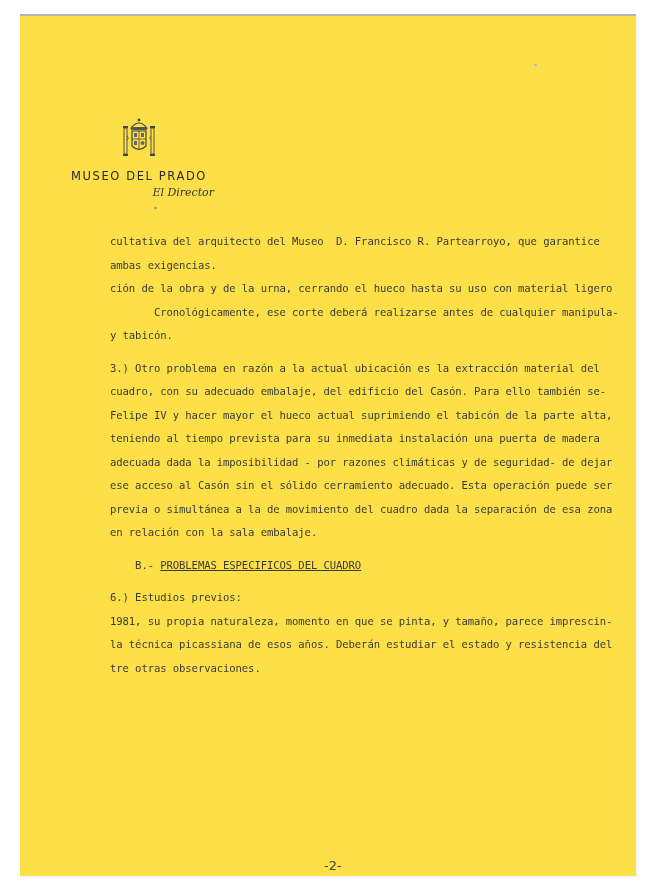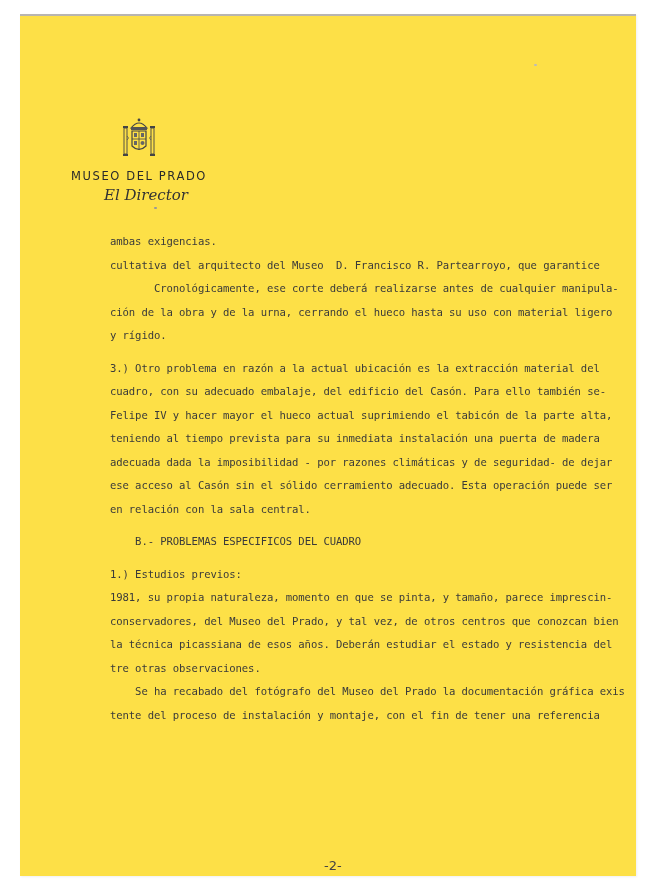--- a/index.html
+++ b/index.html
@@ -37,43 +37,44 @@
       font-family: "DejaVu Sans", sans-serif;
       font-size: 11.5px;
       letter-spacing: 1.6px;
       color: #2a2a2a;
       margin-top: 9px;
       white-space: nowrap;
     }
     .director {
       font-family: "DejaVu Serif", serif;
       font-style: italic;
-      font-size: 15px;
+      font-size: 11px;
       color: #333;
       margin-top: 3px;
       padding-left: 14px;
+      text-align: right;
     }
     .body-text {
       position: absolute;
       left: 90px;
       top: 214px;
       width: 500px;
       font-family: "DejaVu Sans Mono", monospace;
       font-size: 10.6px;
       color: #3a3a3a;
       line-height: 23.5px;
       letter-spacing: -0.1px;
     }
     .line {
       display: block;
       white-space: pre;
       height: 23.5px;
     }
     .gap { height: 9px; }
-    .ul { }
+    .ul { text-decoration: underline; }
     .page-number {
       position: absolute;
       left: 304px;
       top: 842px;
       font-family: "DejaVu Sans", sans-serif;
       font-size: 13px;
       color: #444;
     }
     .mark {
       position: absolute;
@@ -114,58 +115,54 @@
     <div class="museum-name">MUSEO DEL PRADO</div>
     <div class="director">El Director</div>
   </div>
 
   <div class="mark" style="left:134px; top:191px;"></div>
   <div class="mark" style="left:514px; top:48px; background:#bbb;"></div>
 
   <div class="body-text">
 
     <div>
+      <span class="line">cultativa del arquitecto del Museo  D. Francisco R. Partearroyo, que garantice</span>
       <span class="line">ambas exigencias.</span>
-      <span class="line">cultativa del arquitecto del Museo  D. Francisco R. Partearroyo, que garantice</span>
     </div>
 
     <div>
+      <span class="line">ción de la obra y de la urna, cerrando el hueco hasta su uso con material ligero</span>
       <span class="line">       Cronológicamente, ese corte deberá realizarse antes de cualquier manipula-</span>
-      <span class="line">ción de la obra y de la urna, cerrando el hueco hasta su uso con material ligero</span>
-      <span class="line">y rígido.</span>
+      <span class="line">y tabicón.</span>
     </div>
     <div class="gap"></div>
 
     <div>
       <span class="line">3.) Otro problema en razón a la actual ubicación es la extracción material del</span>
       <span class="line">cuadro, con su adecuado embalaje, del edificio del Casón. Para ello también se-</span>
       <span class="line">Felipe IV y hacer mayor el hueco actual suprimiendo el tabicón de la parte alta,</span>
       <span class="line">teniendo al tiempo prevista para su inmediata instalación una puerta de madera</span>
       <span class="line">adecuada dada la imposibilidad - por razones climáticas y de seguridad- de dejar</span>
       <span class="line">ese acceso al Casón sin el sólido cerramiento adecuado. Esta operación puede ser</span>
-      <span class="line">en relación con la sala central.</span>
+      <span class="line">previa o simultánea a la de movimiento del cuadro dada la separación de esa zona</span>
+      <span class="line">en relación con la sala embalaje.</span>
     </div>
     <div class="gap"></div>
 
     <div>
       <span class="line"><span>    B.- </span><span class="ul">PROBLEMAS ESPECIFICOS DEL CUADRO</span></span>
     </div>
     <div class="gap"></div>
 
     <div>
-      <span class="line">1.) Estudios previos:</span>
+      <span class="line">6.) Estudios previos:</span>
     </div>
 
     <div>
       <span class="line">1981, su propia naturaleza, momento en que se pinta, y tamaño, parece imprescin-</span>
-      <span class="line">conservadores, del Museo del Prado, y tal vez, de otros centros que conozcan bien</span>
       <span class="line">la técnica picassiana de esos años. Deberán estudiar el estado y resistencia del</span>
       <span class="line">tre otras observaciones.</span>
     </div>
 
-    <div>
-      <span class="line">    Se ha recabado del fotógrafo del Museo del Prado la documentación gráfica exis</span>
-      <span class="line">tente del proceso de instalación y montaje, con el fin de tener una referencia</span>
-    </div>
   </div>
 
   <div class="page-number">-2-</div>
 </div>
 
 </body></html>

